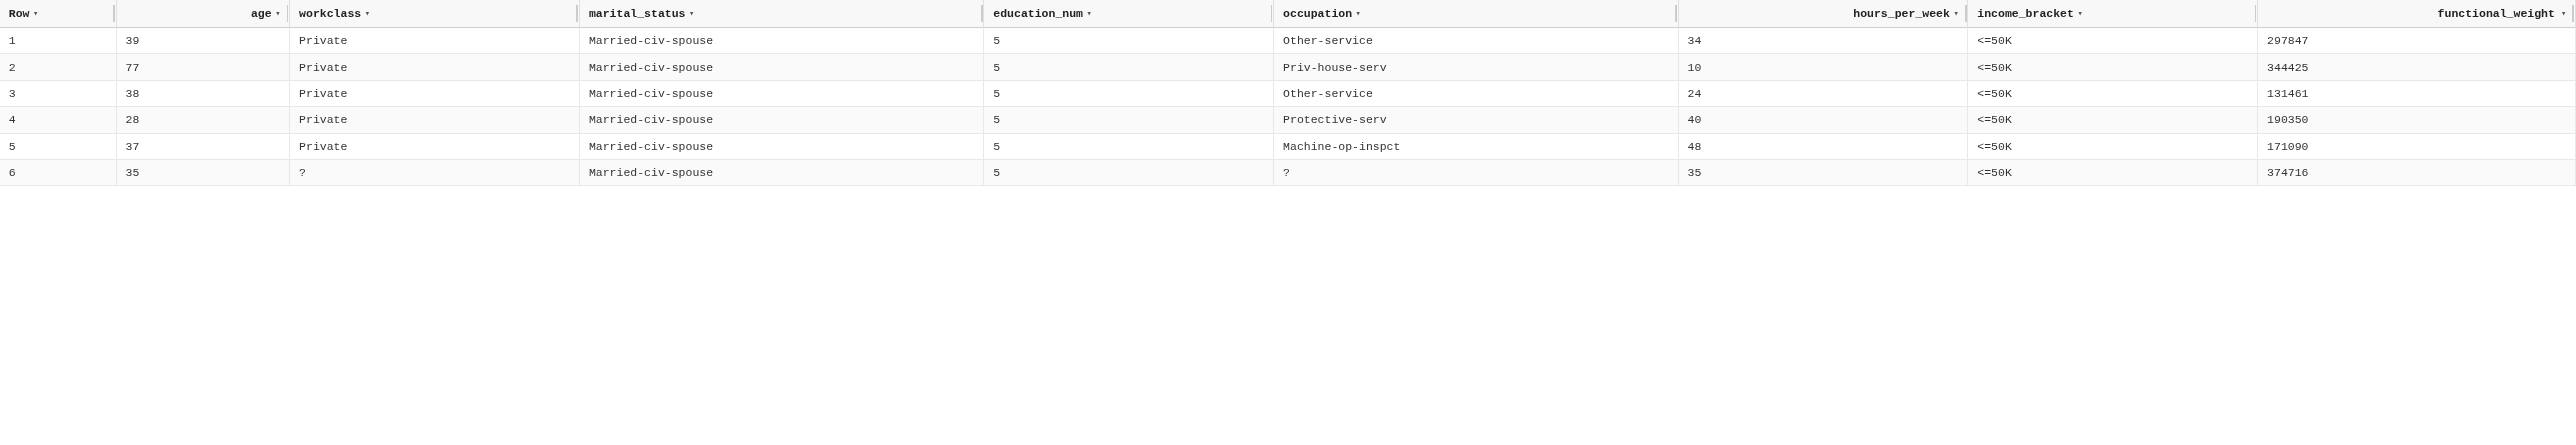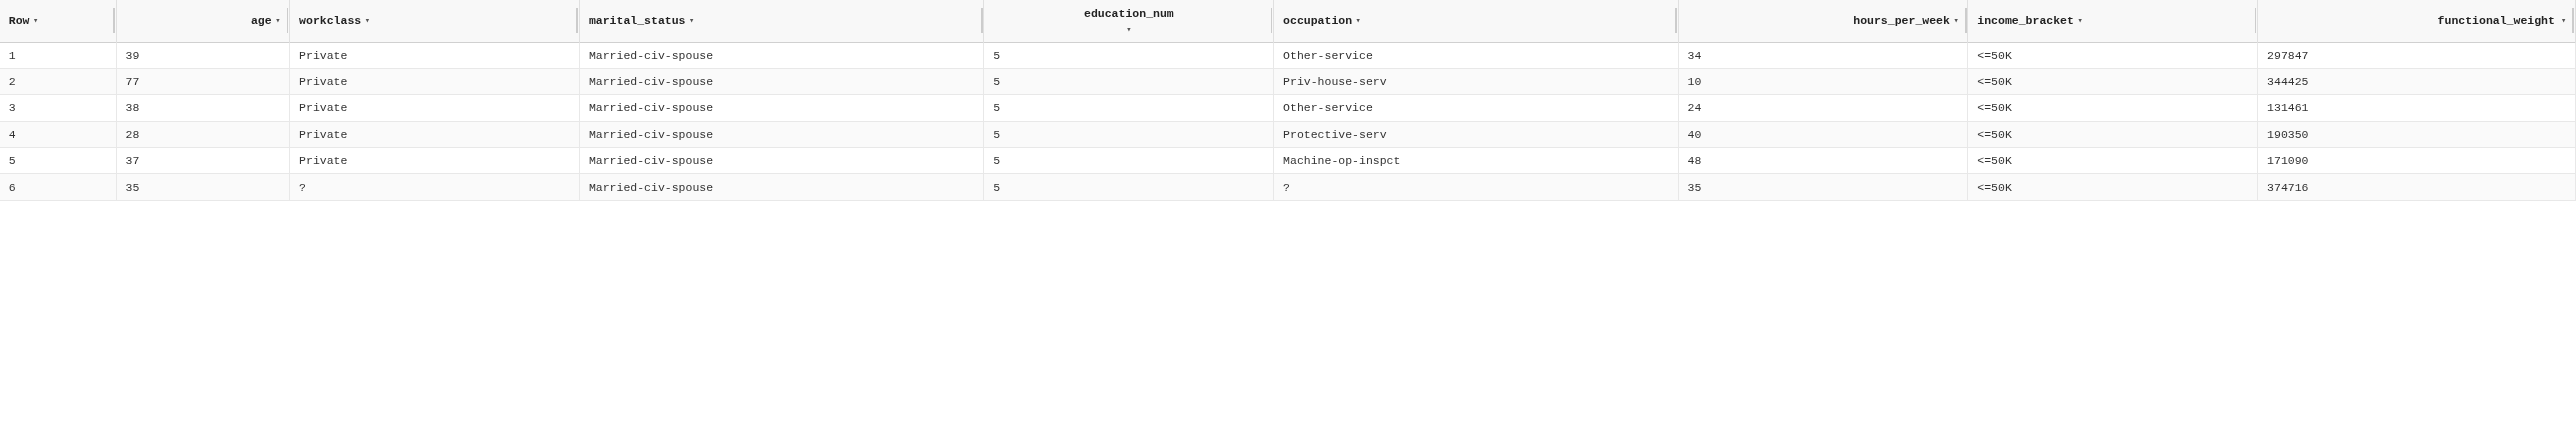--- a/index.html
+++ b/index.html
@@ -140,21 +140,21 @@
             <div class="resize-handle"></div>
           </th>
           <th class="col-marital">
             <div class="col-header">
               <span>marital_status</span>
               <span class="dropdown-arrow"> ▾</span>
             </div>
             <div class="resize-handle"></div>
           </th>
           <th class="col-edu-num" style="text-align: right;">
-            <div class="col-header" style=" flex-direction: column;">
+            <div class="col-header" style="">
               <span>education_num</span>
               <span class="dropdown-arrow"> ▾</span>
             </div>
             <div class="resize-handle"></div>
           </th>
           <th class="col-occ">
             <div class="col-header">
               <span>occupation</span>
               <span class="dropdown-arrow"> ▾</span>
             </div>

